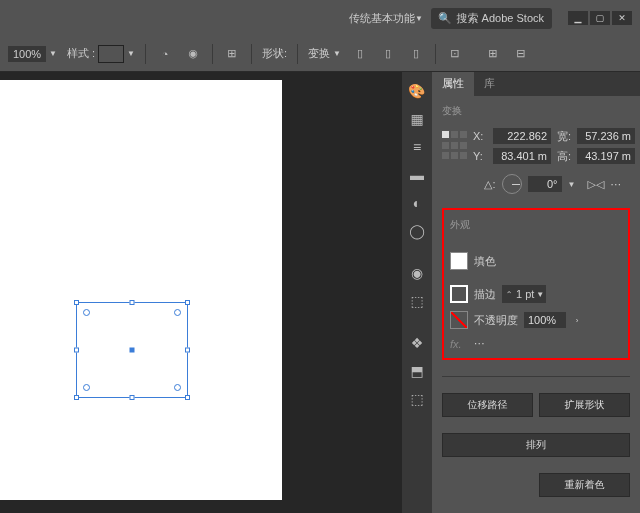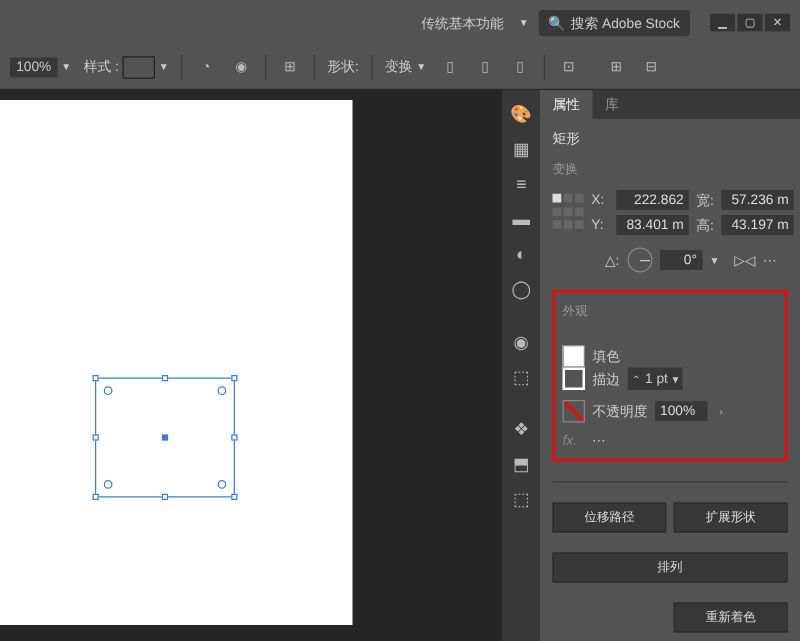--- a/index.html
+++ b/index.html
@@ -1,19 +1,19 @@
 <!DOCTYPE html>
 <html><head>
 <meta charset="utf-8">
 <style>
 *{margin:0;padding:0;box-sizing:border-box;font-family:"Microsoft YaHei",sans-serif;font-size:11px;color:#ccc}
 body{background:#535353;width:640px;height:513px;overflow:hidden;position:relative}
 .topbar{height:36px;background:#535353;display:flex;align-items:center;padding:0 8px;gap:8px}
 .topbar .spacer{flex:1}
-.workspace-sel{display:flex;align-items:center;gap:12px;color:#ddd}
+.workspace-sel{display:flex;align-items:center;gap:0;color:#ddd}
 .stock-search{background:#383838;padding:3px 8px;border-radius:3px;display:flex;align-items:center;gap:4px;color:#888}
 .win-controls{display:flex;gap:2px;margin-left:8px}
 .win-btn{width:20px;height:14px;background:#333;display:flex;align-items:center;justify-content:center;font-size:9px}
 .optbar{height:36px;background:#535353;border-bottom:1px solid #2a2a2a;display:flex;align-items:center;padding:0 8px;gap:10px}
 .opt-field{display:flex;align-items:center;gap:3px}
 .opt-input{background:#383838;padding:2px 4px;width:38px;text-align:center}
 .opt-swatch{width:26px;height:18px;border:1px solid #222}
 .opt-icon{width:18px;height:18px;display:flex;align-items:center;justify-content:center;color:#bbb}
 .dv{width:1px;height:20px;background:#3a3a3a}
 .main{display:flex;height:calc(100% - 72px)}
@@ -141,21 +141,20 @@
     <div class="dock-icon">⬒</div>
     <div class="dock-icon">⬚</div>
   </div>
 
   <div class="panels">
     <div class="tabbar">
       <div class="tab active">属性</div>
       <div class="tab">库</div>
     </div>
     <div class="panel-body">
-      <div style="color:#ddd">矩形</div>
 
       <div class="sect-label">变换</div>
       <div class="row">
         <div class="ref-grid">
           <div class="ref-cell on"></div>
             <div class="ref-cell"></div>
             <div class="ref-cell"></div>
           <div class="ref-cell"></div>
             <div class="ref-cell"></div>
             <div class="ref-cell"></div>
@@ -185,21 +184,21 @@
         <div class="angle-dial"></div>
         <span class="num-input" style="width:34px">0°</span>
         <span class="chev">▼</span>
         <div class="spacer"></div>
         <span>▷◁</span>
         <span>⋯</span>
       </div>
 
       <div class="appearance">
         <div class="sect-label" style="margin-bottom:20px">外观</div>
-        <div class="row" style="margin-bottom:0">
+        <div class="row" style="margin-bottom:15px">
           <div class="swatch-sm fill-sw"></div>
           <span>填色</span>
         </div>
         <div class="row" style="margin-bottom:8px">
           <div class="swatch-sm stroke-sw"></div>
           <span>描边</span>
           <div class="stroke-input">
             <span class="arrow-btn">⌃</span>
             <span>1 pt</span>
             <span class="chev">▼</span>

